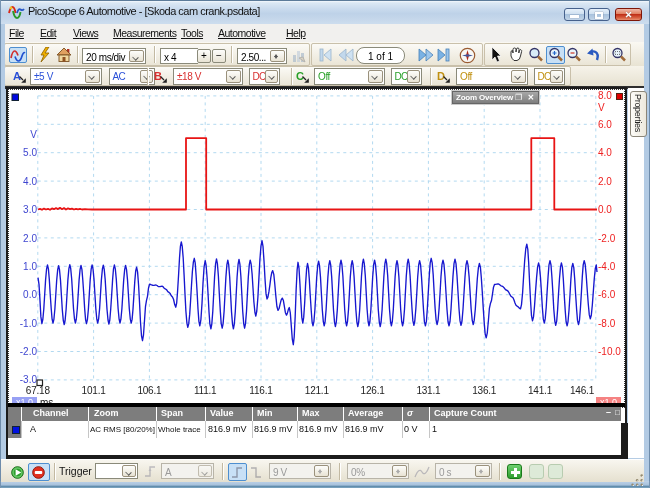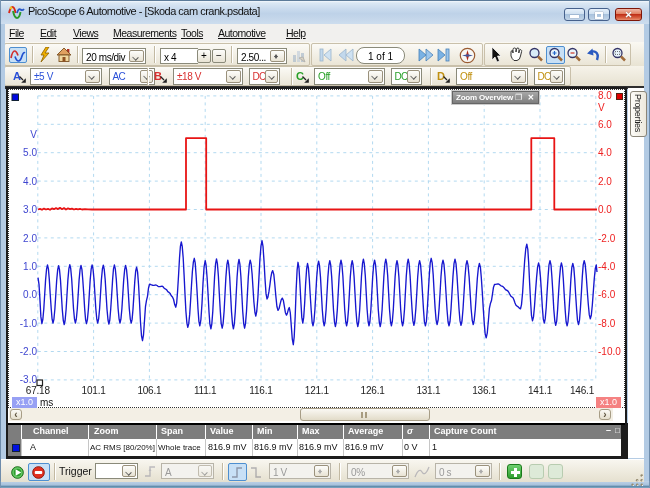--- a/index.html
+++ b/index.html
@@ -47,21 +47,21 @@
 
 #zoomov{left:452px;top:91px;width:87px;height:13px;background:linear-gradient(#a8a8a8,#7e7e7e);border:1px solid #666;outline:1px solid #ccc;box-sizing:border-box;color:#fff;font-size:8px;letter-spacing:-0.2px;font-weight:bold;}
 
 #proptab{left:629.5px;top:90.5px;width:17px;height:46.5px;background:linear-gradient(90deg,#fdfcf8,#ece8dc);border:1px solid #8a8578;border-radius:3px;box-sizing:border-box;}
 #proptab span{position:absolute;left:2.5px;top:2px;font-size:9px;letter-spacing:-0.3px;color:#222;writing-mode:vertical-rl;}
 
 #sbar{left:9px;top:408px;width:604px;height:13px;background:#f3efe5;}
 .sbtn{position:absolute;top:1px;width:12px;height:11px;background:linear-gradient(#fbfaf6,#e5dfcd);border:1px solid #a79d86;border-radius:3px;box-sizing:border-box;color:#5a503c;font-size:8px;font-weight:bold;text-align:center;line-height:8px;}
 #sthumb{position:absolute;left:291px;top:0px;width:130px;height:13px;background:linear-gradient(#faf8f3,#e2dcc9);border:1px solid #a79d86;border-radius:3px;box-sizing:border-box;}
 
-#mtable{left:8px;top:423px;width:617px;height:33px;border-top:2px solid #000000;box-sizing:border-box;font-size:9px;}
+#mtable{left:8px;top:403px;width:617px;height:33px;border-top:4px solid #000000;box-sizing:border-box;font-size:9px;}
 #mhead{position:absolute;left:0;top:0px;width:613px;height:14px;background:#7d7d7d;}
 #mhead div{position:absolute;top:1px;color:#fff;white-space:nowrap;}
 #mrow{position:absolute;left:0;top:14px;width:613px;height:17px;background:#fff;}
 #mrow div{position:absolute;top:3px;color:#111;white-space:nowrap;}
 .hsep{position:absolute;top:0;width:1px;height:14px;background:#fff;}
 .csep{position:absolute;top:0;width:1px;height:17px;background:#c6c6c6;}
 
 #trigbar{left:1px;top:459px;width:642.5px;height:22px;background:linear-gradient(#f8f6ef,#e5e0cf);border-top:1px solid #fff;}
 #trigbar .lab{position:absolute;font-size:11px;color:#111;}
 .dis{color:#9a9a9a;}
@@ -441,21 +441,21 @@
     </div>
   <div class="tsep" style="left:221px;top:3px;height:17px;"></div>
   <div class="pressed" style="left:227px;top:3px;width:19px;height:18px;"></div>
   <svg class="abs" style="left:230px;top:6px;opacity:0.6;" width="13" height="13" viewBox="0 0 13 13">
     <path d="M1 11 L6 11 L6 2 L11 2" fill="none" stroke="#667" stroke-width="1.4"></path>
   </svg>
   <svg class="abs" style="left:249px;top:6px;opacity:0.45;" width="13" height="13" viewBox="0 0 13 13">
     <path d="M1 2 L6 2 L6 11 L11 11" fill="none" stroke="#667" stroke-width="1.4"></path>
   </svg>
   <div class="combo discombo" style="left:268px;top:3px;width:62px;height:16px;">
-      <span class="ctext dis" style="font-size:10px;">1 V</span>
+      <span class="ctext dis" style="font-size:10px;">9 V</span>
       <span class="spin dis"></span>
     </div>
   <div class="tsep" style="left:338px;top:3px;height:17px;"></div>
   <div class="combo discombo" style="left:346px;top:3px;width:62px;height:16px;">
       <span class="ctext dis" style="font-size:10px;">0%</span>
       <span class="spin dis"></span>
     </div>
   <svg class="abs" style="left:413px;top:5px;opacity:0.5;" width="16" height="14" viewBox="0 0 16 14">
     <path d="M1 12 Q5 2 8 7 Q11 12 15 2" fill="none" stroke="#889" stroke-width="1.3"></path>
   </svg>

